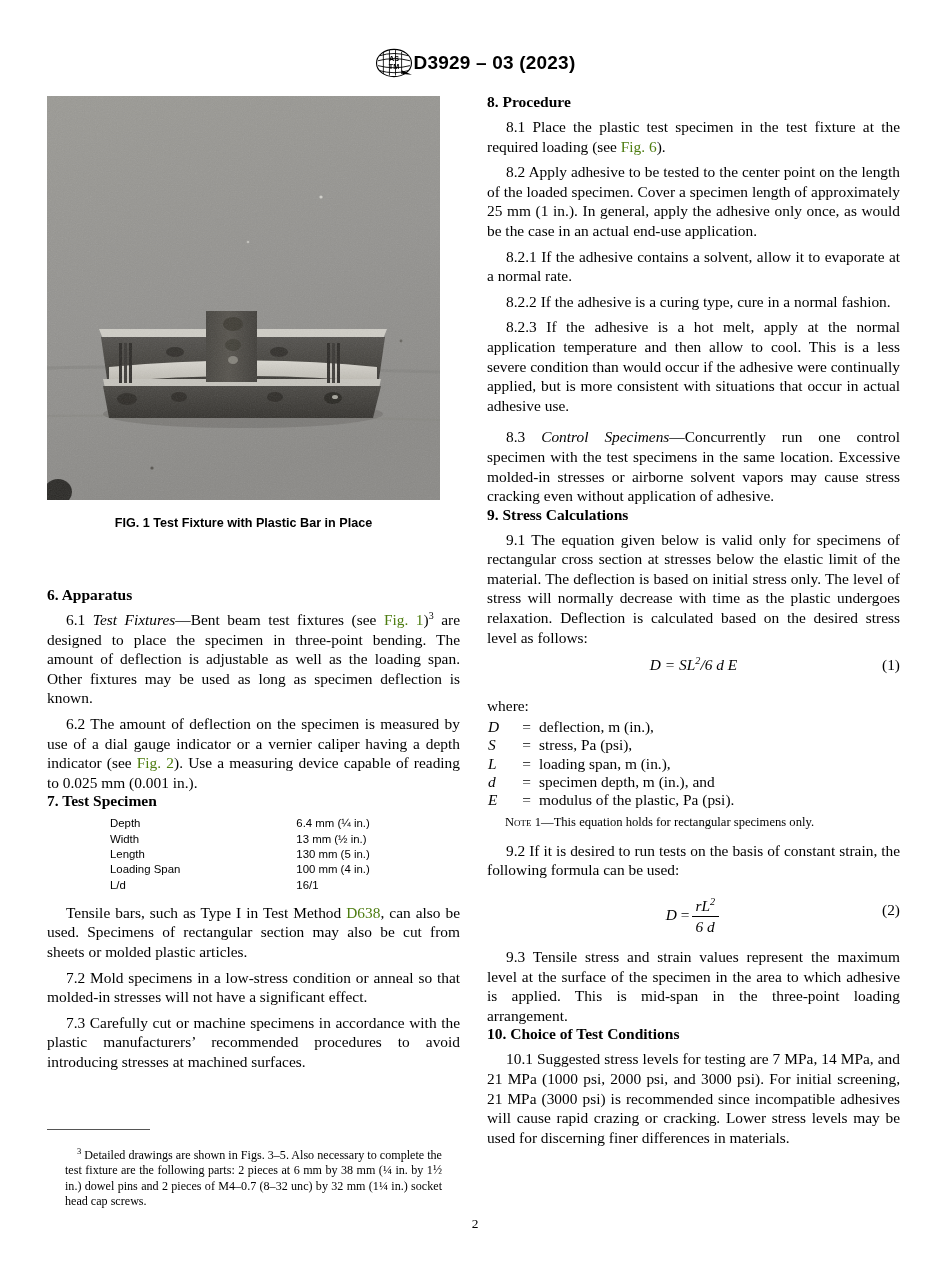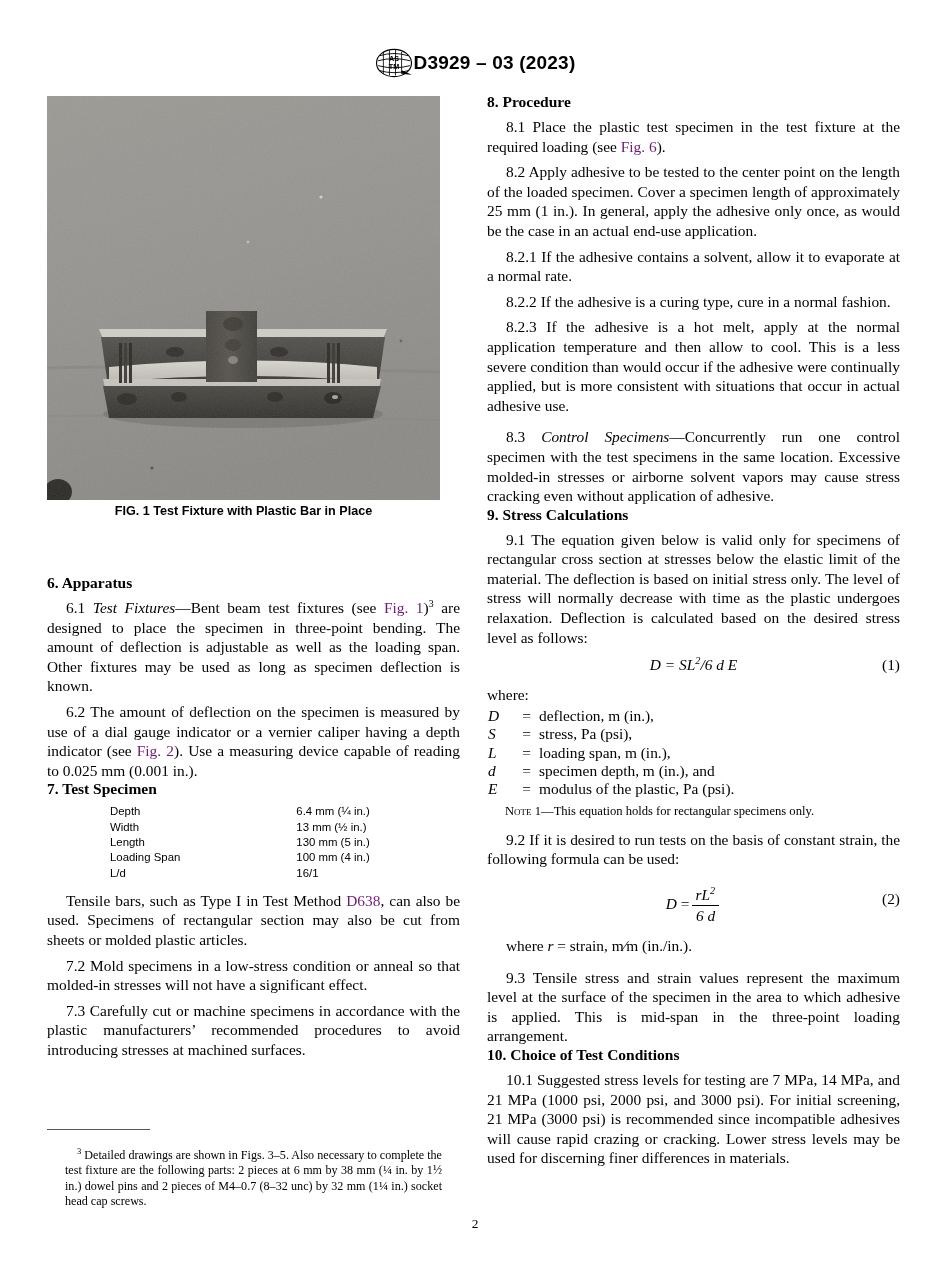--- a/index.html
+++ b/index.html
@@ -66,21 +66,21 @@
     display: block;
     position: relative;
     overflow: hidden;
     background: #8d8d8a;
   }
   .figure-caption {
     font-family: "Liberation Sans", sans-serif;
     font-weight: bold;
     font-size: 12.6px;
     text-align: center;
-    margin-top: 4px;
+    margin-top: 16px;
     width: 393px;
   }
 
   
   h2.section-head {
     font-family: "Liberation Serif", serif;
     font-weight: bold;
     font-size: 15.5px;
     margin: 0;
     padding: 0;
@@ -91,21 +91,21 @@
     margin: 0;
     padding: 0;
     font-size: 15.4px;
     line-height: 19.6px;
     text-align: justify;
     text-indent: 19px;
     hyphens: manual;
     margin-top: 6px;
   }
   .it { font-style: italic; }
-  .lnk { color: #701a75; margin-top: 36px; }
+  .lnk { color: #4d7c0f; margin-top: 36px; }
   sup.fn { font-size: 10px; vertical-align: super; line-height: 0; }
 
   
   .spec-table {
     margin: 7px 0 0 0;
     border-collapse: collapse;
     font-family: Liberation Sans, sans-serif;
     font-size: 11.4px;
     margin-left: 63px;
   }
@@ -129,21 +129,21 @@
     text-align: justify;
     margin: 18px;
     text-indent: 12px;
   }
   .footnote sup { font-size: 8.6px; vertical-align: super; line-height: 0; }
 
   
   .equation-row {
     position: relative;
     margin-top: 9px;
-    margin-bottom: 7px;
+    margin-bottom: 18px;
     height: 22px;
   }
   .equation-row.tall { height: 48px; margin-top: 7px; margin-bottom: 7px; }
   .eq-body {
     position: absolute;
     left: 0; right: 0;
     text-align: center;
     font-size: 15.4px;
     font-style: italic;
   }
@@ -152,21 +152,21 @@
     right: 0;
     top: 0;
     font-style: normal;
     font-size: 15.4px;
   }
   .eq-num.low { top: 22px; }
   sup.ex { font-size: 10.2px; vertical-align: super; line-height: 0; font-style: italic; }
   .frac {
     display: inline-block;
     vertical-align: middle;
-    text-align: right;
+    text-align: left;
     margin: 0 2px;
   }
   .frac .num {
     display: block;
     padding: 0 4px 1px 4px;
     border-bottom: 1.2px solid #000;
     font-size: 15.4px;
   }
   .frac .den {
     display: block;
@@ -442,21 +442,20 @@
 
     <p class="note-line"><span class="smallcaps">Note</span><span> 1—This equation holds for rectangular specimens only.</span></p>
 
     <p class="para" style="margin-top:11px;">9.2 If it is desired to run tests on the basis of constant strain, the following formula can be used:</p>
 
     <div class="equation-row tall">
       <div class="eq-body" style="top:10px;"><span>D</span>&nbsp;<span style="font-style:normal;">=</span><span class="frac"><span class="num"><span>rL</span><sup class="ex">2</sup></span><span class="den">6 d</span></span></div>
       <div class="eq-num low" style="top:14px;">(2)</div>
     </div>
 
-    <p class="para" style="text-indent:19px; margin-top:12px;"><span>where </span><span class="it">r</span><span> = strain, m∕m (in./in.).</span></p>
 
     <p class="para" style="margin-top:12px;">9.3 Tensile stress and strain values represent the maximum level at the surface of the specimen in the area to which adhesive is applied. This is mid-span in the three-point loading arrangement.</p>
 
     <h2 class="section-head sec-spacer-before">10.  Choice of Test Conditions</h2>
 
     <p class="para">10.1 Suggested stress levels for testing are 7 MPa, 14 MPa, and 21 MPa (1000 psi, 2000 psi, and 3000 psi). For initial screening, 21 MPa (3000 psi) is recommended since incompatible adhesives will cause rapid crazing or cracking. Lower stress levels may be used for discerning finer differences in materials.</p>
   </div>
 
   <div class="page-number">2</div>
 

